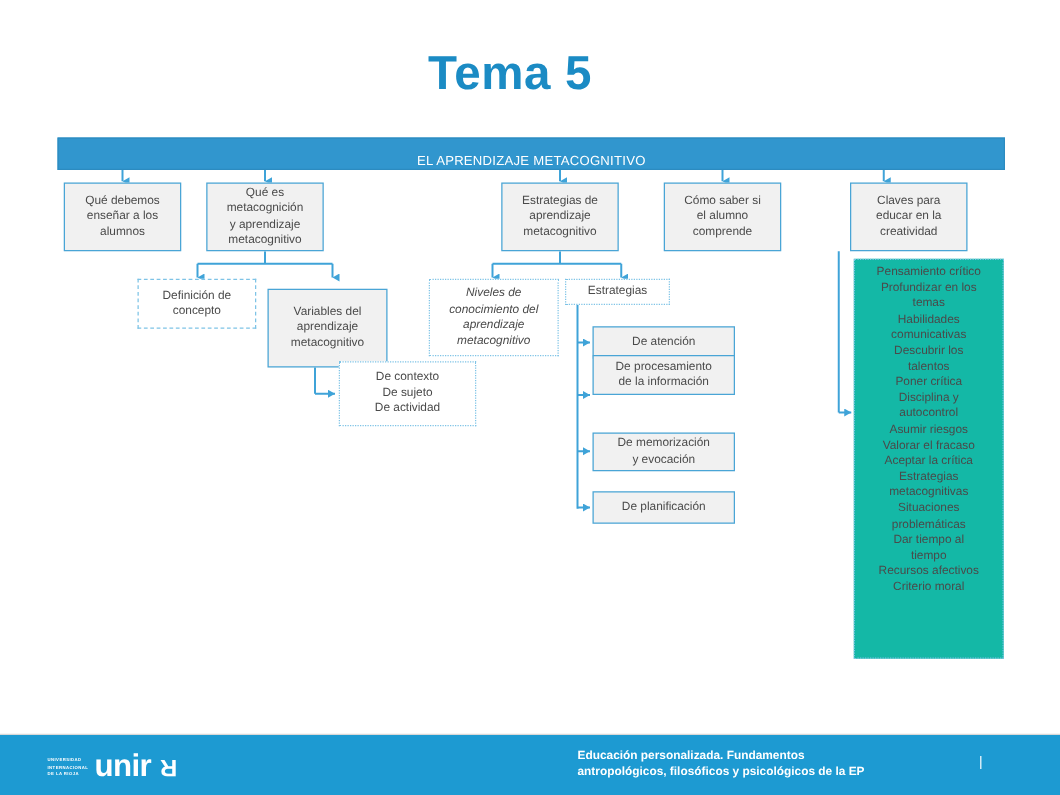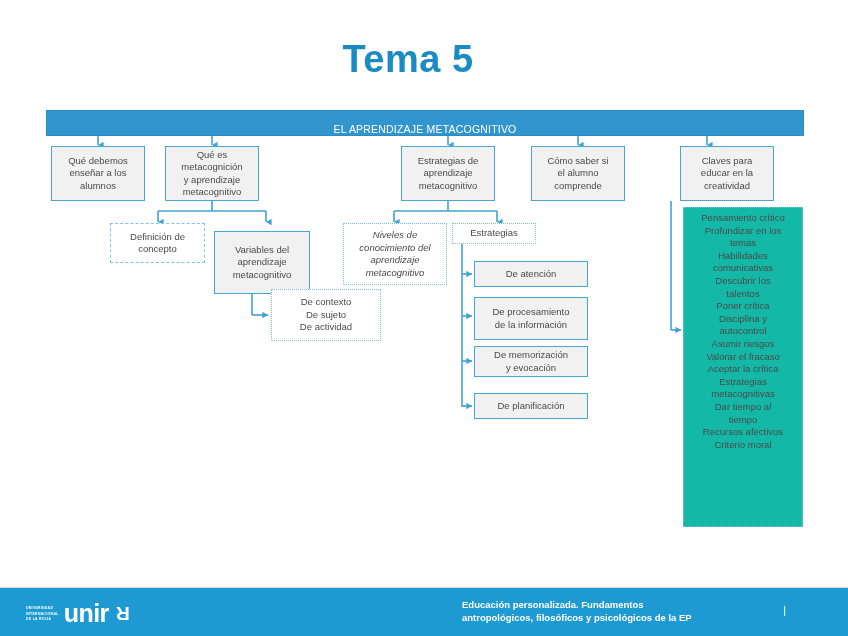--- a/index.html
+++ b/index.html
@@ -126,21 +126,21 @@
   .footer-rule {
     position: absolute;
     left: 0;
     bottom: 48px;
     width: 848px;
     height: 1px;
     background: #D8D8D8;
   }
   .logo-wrap {
     position: absolute;
-    left: 26px;
+    left: 38px;
     top: 12px;
     display: flex;
     align-items: flex-end;
     gap: 5px;
     justify-content: space-between;
   }
   .logo-sub {
     display: flex;
     flex-direction: column;
     gap: 1.5px;
@@ -284,21 +284,21 @@
 metacognitivo</div>
 
   <div class="node dotted" style="left:452px; top:223px; width:84px;  height:21px;">Estrategias</div>
 
   <div class="node dotted multiline" style="left:271px; top:289px; width:110px; height:52px;">De contexto
 De sujeto
 De actividad</div>
 
   <div class="node solid" style="left:474px; top:261px; width:114px; height:26px;">De atención</div>
 
-  <div class="node solid multiline" style="left:474px; top:297px; width:114px; height:43px;">De procesamiento
+  <div class="node solid multiline" style="left:474px; top:284px; width:114px; height:32px;">De procesamiento
 de la información</div>
 
   <div class="node solid multiline" style="left:474px; top:346px; width:114px; height:31px;">De memorización
 y evocación</div>
 
   <div class="node solid" style="left:474px; top:393px; width:114px; height:26px;">De planificación</div>
 
   <div class="list-node" style="left:683px; top:207px; width:120px; height:320px;">
     <div class="li multiline">Pensamiento crítico</div>
     <div class="li multiline">Profundizar en los
@@ -308,20 +308,22 @@
     <div class="li multiline">Descubrir los
 talentos</div>
     <div class="li multiline">Poner crítica</div>
     <div class="li multiline">Disciplina y
 autocontrol</div>
     <div class="li multiline">Asumir riesgos</div>
     <div class="li multiline">Valorar el fracaso</div>
     <div class="li multiline">Aceptar la crítica</div>
     <div class="li multiline">Estrategias
 metacognitivas</div>
+    <div class="li multiline">Situaciones
+problemáticas</div>
     <div class="li multiline">Dar tiempo al
 tiempo</div>
     <div class="li multiline">Recursos afectivos</div>
     <div class="li multiline">Criterio moral</div>
   </div>
 </div>
 
 <div class="footer-rule"></div>
 <div class="footer">
 

